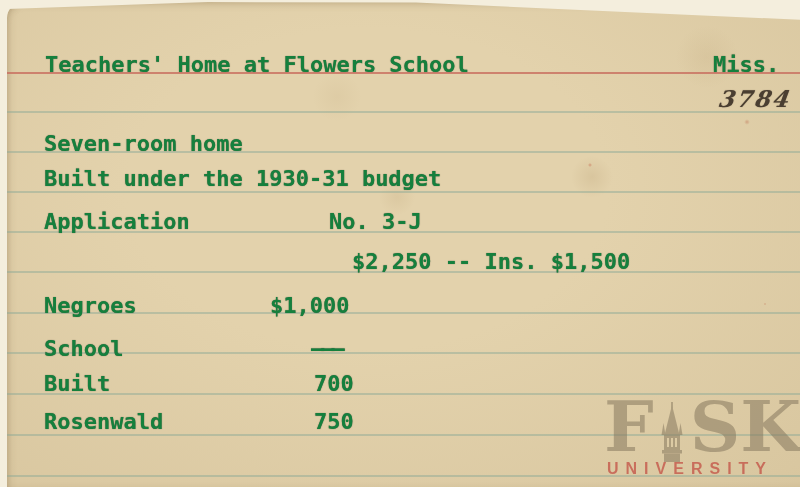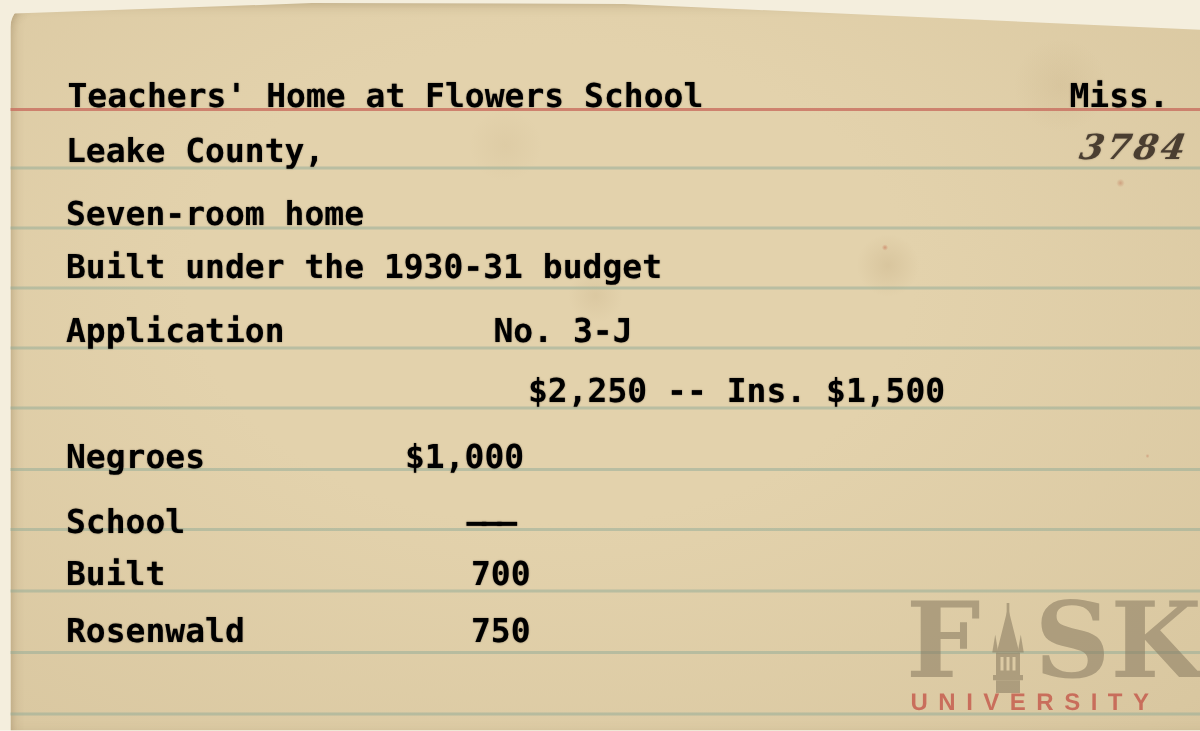--- a/index.html
+++ b/index.html
@@ -34,21 +34,21 @@
   .rule{position:absolute;left:7px;width:793px;height:1.5px;pointer-events:none;}
   .rule-red{background:rgba(200,110,95,.80);height:1.7px;}
   .rule-teal{background:rgba(140,170,150,.48);}
   
   .tw{
     position:absolute;
     font-family:"DejaVu Sans Mono", monospace;
     font-weight:bold;
     font-size:22px;
     line-height:26px;
-    color:#000000;
+    color:#15803d;
     text-shadow:0 0 1px rgba(43,33,26,.65);
     white-space:pre;
   }
   
   .hand{
     position:absolute;
     font-family:"DejaVu Serif", serif;
     font-style:italic;
     font-weight:bold;
     font-size:23px;
@@ -117,21 +117,20 @@
       </g>
     </svg>
     <span class="wm-letter">S</span>
     <span class="wm-letter">K</span>
   </div>
   <div id="wm-univ">UNIVERSITY</div>
 
   <span class="tw" style="left:45px;top:52px">Teachers' Home at Flowers School</span>
   <span class="tw" style="left:713px;top:52px">Miss.</span>
 
-  <span class="tw" style="left:44px;top:89px">Leake County,</span>
   <span class="hand" style="left:720px;top:86px">3784</span>
 
   <span class="tw" style="left:44px;top:131px">Seven-room home</span>
   <span class="tw" style="left:44px;top:166px">Built under the 1930-31 budget</span>
 
   <span class="tw" style="left:44px;top:209px">Application</span>
   <span class="tw" style="left:329px;top:209px">No. 3-J</span>
 
   <span class="tw" style="left:352px;top:249px">$2,250 -- Ins. $1,500</span>
 

